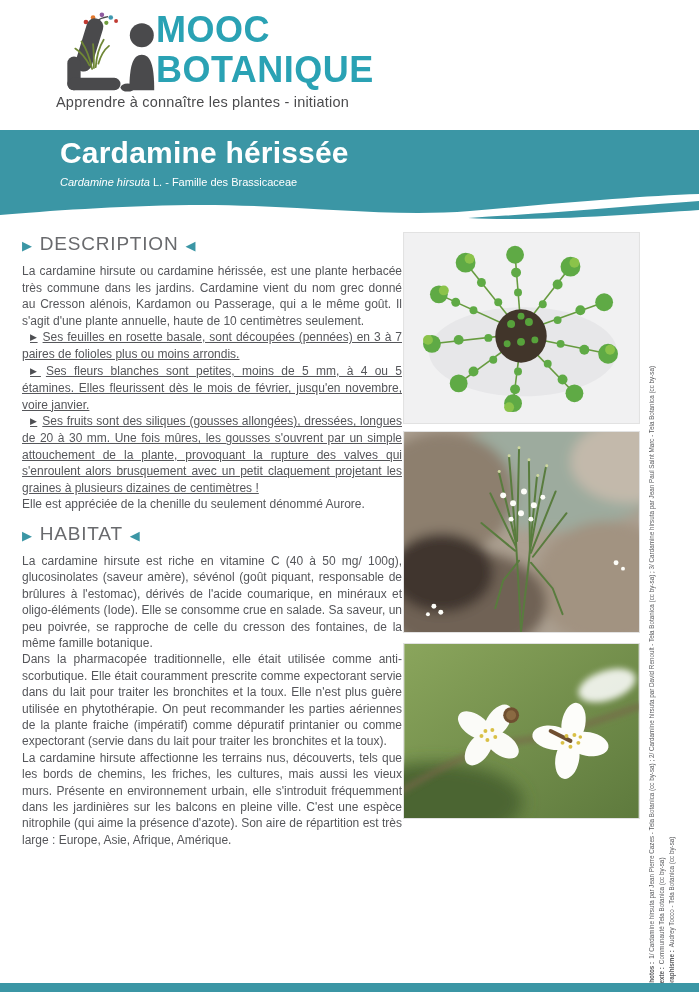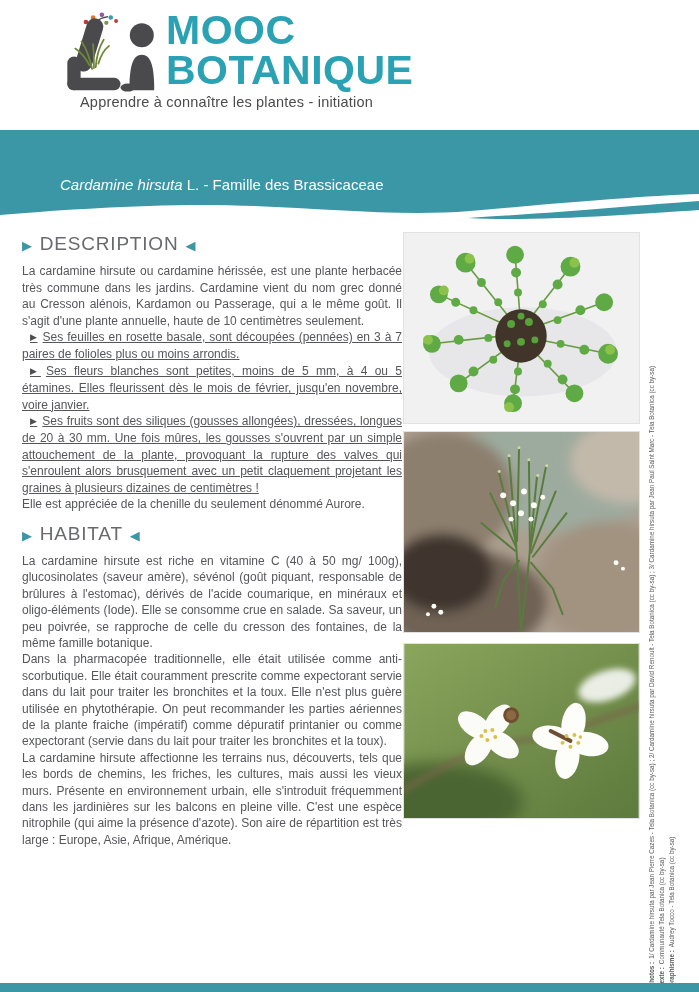--- a/index.html
+++ b/index.html
@@ -5,33 +5,33 @@
   html,body{margin:0;padding:0;}
   body{background:#888;}
   .page{
     position:relative;width:699px;height:992px;margin:0 auto;
     background:#ffffff;overflow:hidden;
     font-family:"Liberation Sans",sans-serif;
   }
   
   .header{position:absolute;top:0;left:0;width:699px;height:130px;background:#fff;}
   .mooc{position:absolute;left:62px;top:6px;display:flex;align-items:flex-start;}
-  .mooc-text{margin-left:10px;margin-top:4px;color:#2aa2b4;font-weight:700;
-             font-size:41px;line-height:40px;letter-spacing:0.5px;}
-  .tagline{position:absolute;left:80px;top:94px;width:370px;
+  .mooc-text{margin-top:4px;color:#2aa2b4;font-weight:700;
+             font-size:36px;line-height:40px;letter-spacing:0.5px;}
+  .tagline{position:absolute;left:56px;top:94px;width:370px;
            font-size:14.5px;color:#4b4b4d;letter-spacing:0.2px;}
   .tela{position:absolute;left:452px;top:4px;width:196px;text-align:center;}
   .tela-word{position:relative;display:inline-block;margin-top:-6px;
              font-family:"Liberation Serif",serif;font-size:26px;color:#7c7365;letter-spacing:0.3px;}
   .tela-idot{position:absolute;left:140px;top:4px;width:4.5px;height:4.5px;border-radius:50%;background:#e0662c;}
   
   .banner{position:absolute;top:130px;left:0;width:699px;height:92px;}
   .banner svg{position:absolute;inset:0;}
   .banner-title{position:absolute;left:60px;top:6px;color:#fff;font-size:30px;font-weight:700;letter-spacing:0.2px;}
-  .banner-sub{position:absolute;left:60px;top:46px;color:#fff;font-size:15px;}
+  .banner-sub{position:absolute;left:60px;top:46px;color:#fff;font-size:11px;}
   
   .textcol{position:absolute;left:22px;top:224px;width:380px;
            color:#55565a;font-size:12px;line-height:16.4px;text-align:justify;}
   .sec-h{font-size:19px;font-weight:400;color:#696a6d;letter-spacing:0.8px;
          margin:13px 0 9px 0;text-align:left;}
   .sec-h:first-child{margin-top:12px;}
   .arr{color:#3b96a5;font-size:13px;}
   .arr.l{margin-right:7px;}
   .arr.r{margin-left:7px;}
   .textcol p{margin:0;}
@@ -98,20 +98,21 @@
     </div>
     <div class="tagline">Apprendre à connaître les plantes - initiation</div>
 
   </div>
 
   <div class="banner">
     <svg viewBox="0 0 699 92" preserveAspectRatio="none">
       <path fill="#3b96a5" d="M0,0 H699 V64 C640,66 560,73 470,81 C385,88 295,74 190,75 C115,76 48,81 0,85 Z"></path>
       <path fill="#3b96a5" d="M699,71 C640,75 555,83 468,88 C530,92 640,84 699,80 Z"></path>
     </svg>
+    <div class="banner-title">Cardamine hérissée</div>
     <div class="banner-sub"><i>Cardamine hirsuta</i><span> L. - Famille des Brassicaceae</span></div>
   </div>
 
   <div class="textcol">
 
     <h2 class="sec-h"><span class="arr l">▶</span><span>DESCRIPTION</span><span class="arr r">◀</span></h2>
 
     <p>La cardamine hirsute ou cardamine hérissée, est une plante herbacée très commune dans les jardins. Cardamine vient du nom grec donné au Cresson alénois, Kardamon ou Passerage, qui a le même goût. Il s'agit d'une plante annuelle, haute de 10 centimètres seulement.</p>
 
     <p class="bullet"><span class="blt">▶</span><span>Ses feuilles en rosette basale, sont découpées (pennées) en 3 à 7 paires de folioles plus ou moins arrondis.</span></p>

